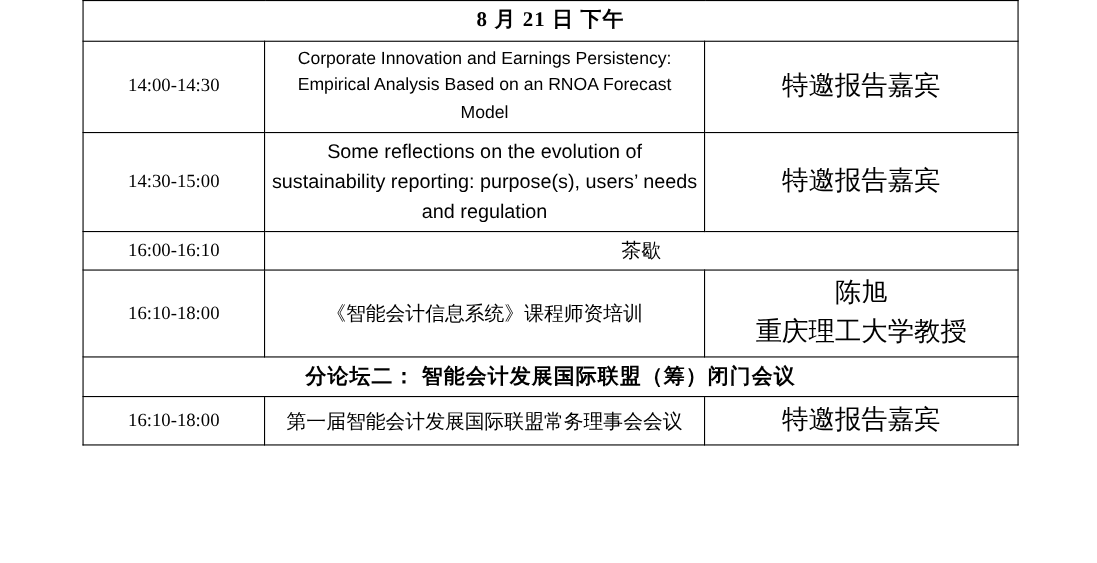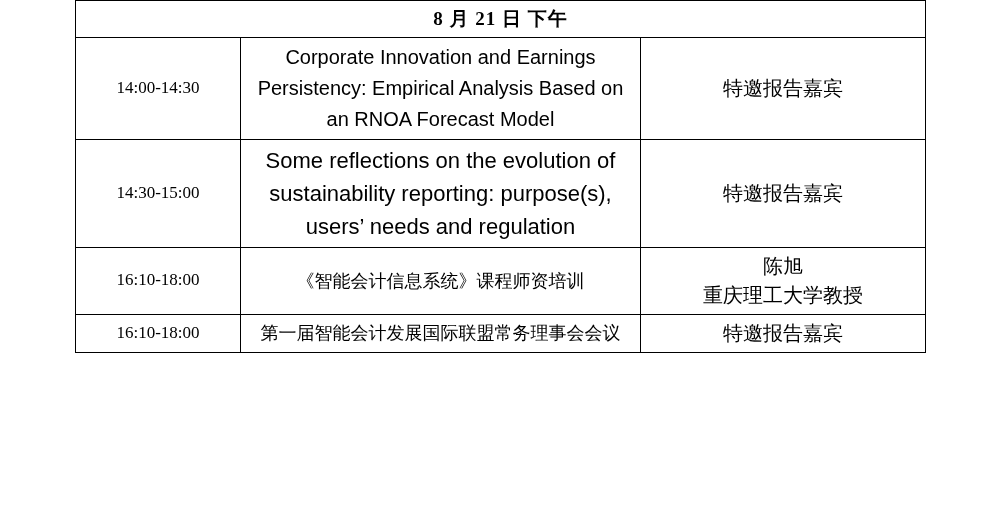--- a/index.html
+++ b/index.html
@@ -49,29 +49,29 @@
   .time-cell {
     font-family: "Liberation Serif", "DejaVu Serif", serif;
     font-size: 17px;
     white-space: nowrap;
   }
   .topic-cell {
     font-size: 18px;
   }
   .topic-cell.en {
     font-family: "Liberation Sans", "DejaVu Sans", sans-serif;
-    font-size: 22px;
+    font-size: 18px;
     line-height: 1.5;
   }
   .topic-cell.en.small {
-    font-size: 20px;
+    font-size: 16px;
     line-height: 1.55;
   }
   .speaker-cell {
-    font-size: 20px;
+    font-size: 24px;
     line-height: 1.5;
     margin-left: 32px;
   }
   .section-row td {
     font-weight: bold;
     font-size: 19px;
     letter-spacing: 1px;
     padding: 5px 4px 6px 4px;
   }
   .row-tea td {
@@ -101,29 +101,36 @@
         <td class="speaker-cell">特邀报告嘉宾</td>
       </tr>
 
       <tr>
         <td class="time-cell">14:30-15:00</td>
         <td class="topic-cell en">Some reflections on the evolution of sustainability reporting: purpose(s), users’ needs and regulation</td>
         <td class="speaker-cell">特邀报告嘉宾</td>
       </tr>
 
 
+      <tr class="row-tea">
+        <td class="time-cell">16:00-16:10</td>
+        <td class="topic-cell" colspan="2">茶歇</td>
+      </tr>
 
 
       <tr>
         <td class="time-cell">16:10-18:00</td>
         <td class="topic-cell">《智能会计信息系统》课程师资培训</td>
         <td class="speaker-cell" style="white-space: pre-line;">陈旭
 重庆理工大学教授</td>
       </tr>
 
+      <tr class="section-row">
+        <td colspan="3">分论坛二： 智能会计发展国际联盟（筹）闭门会议</td>
+      </tr>
 
       <tr>
         <td class="time-cell">16:10-18:00</td>
         <td class="topic-cell">第一届智能会计发展国际联盟常务理事会会议</td>
         <td class="speaker-cell">特邀报告嘉宾</td>
       </tr>
 
     </tbody>
   </table>
 </div>

